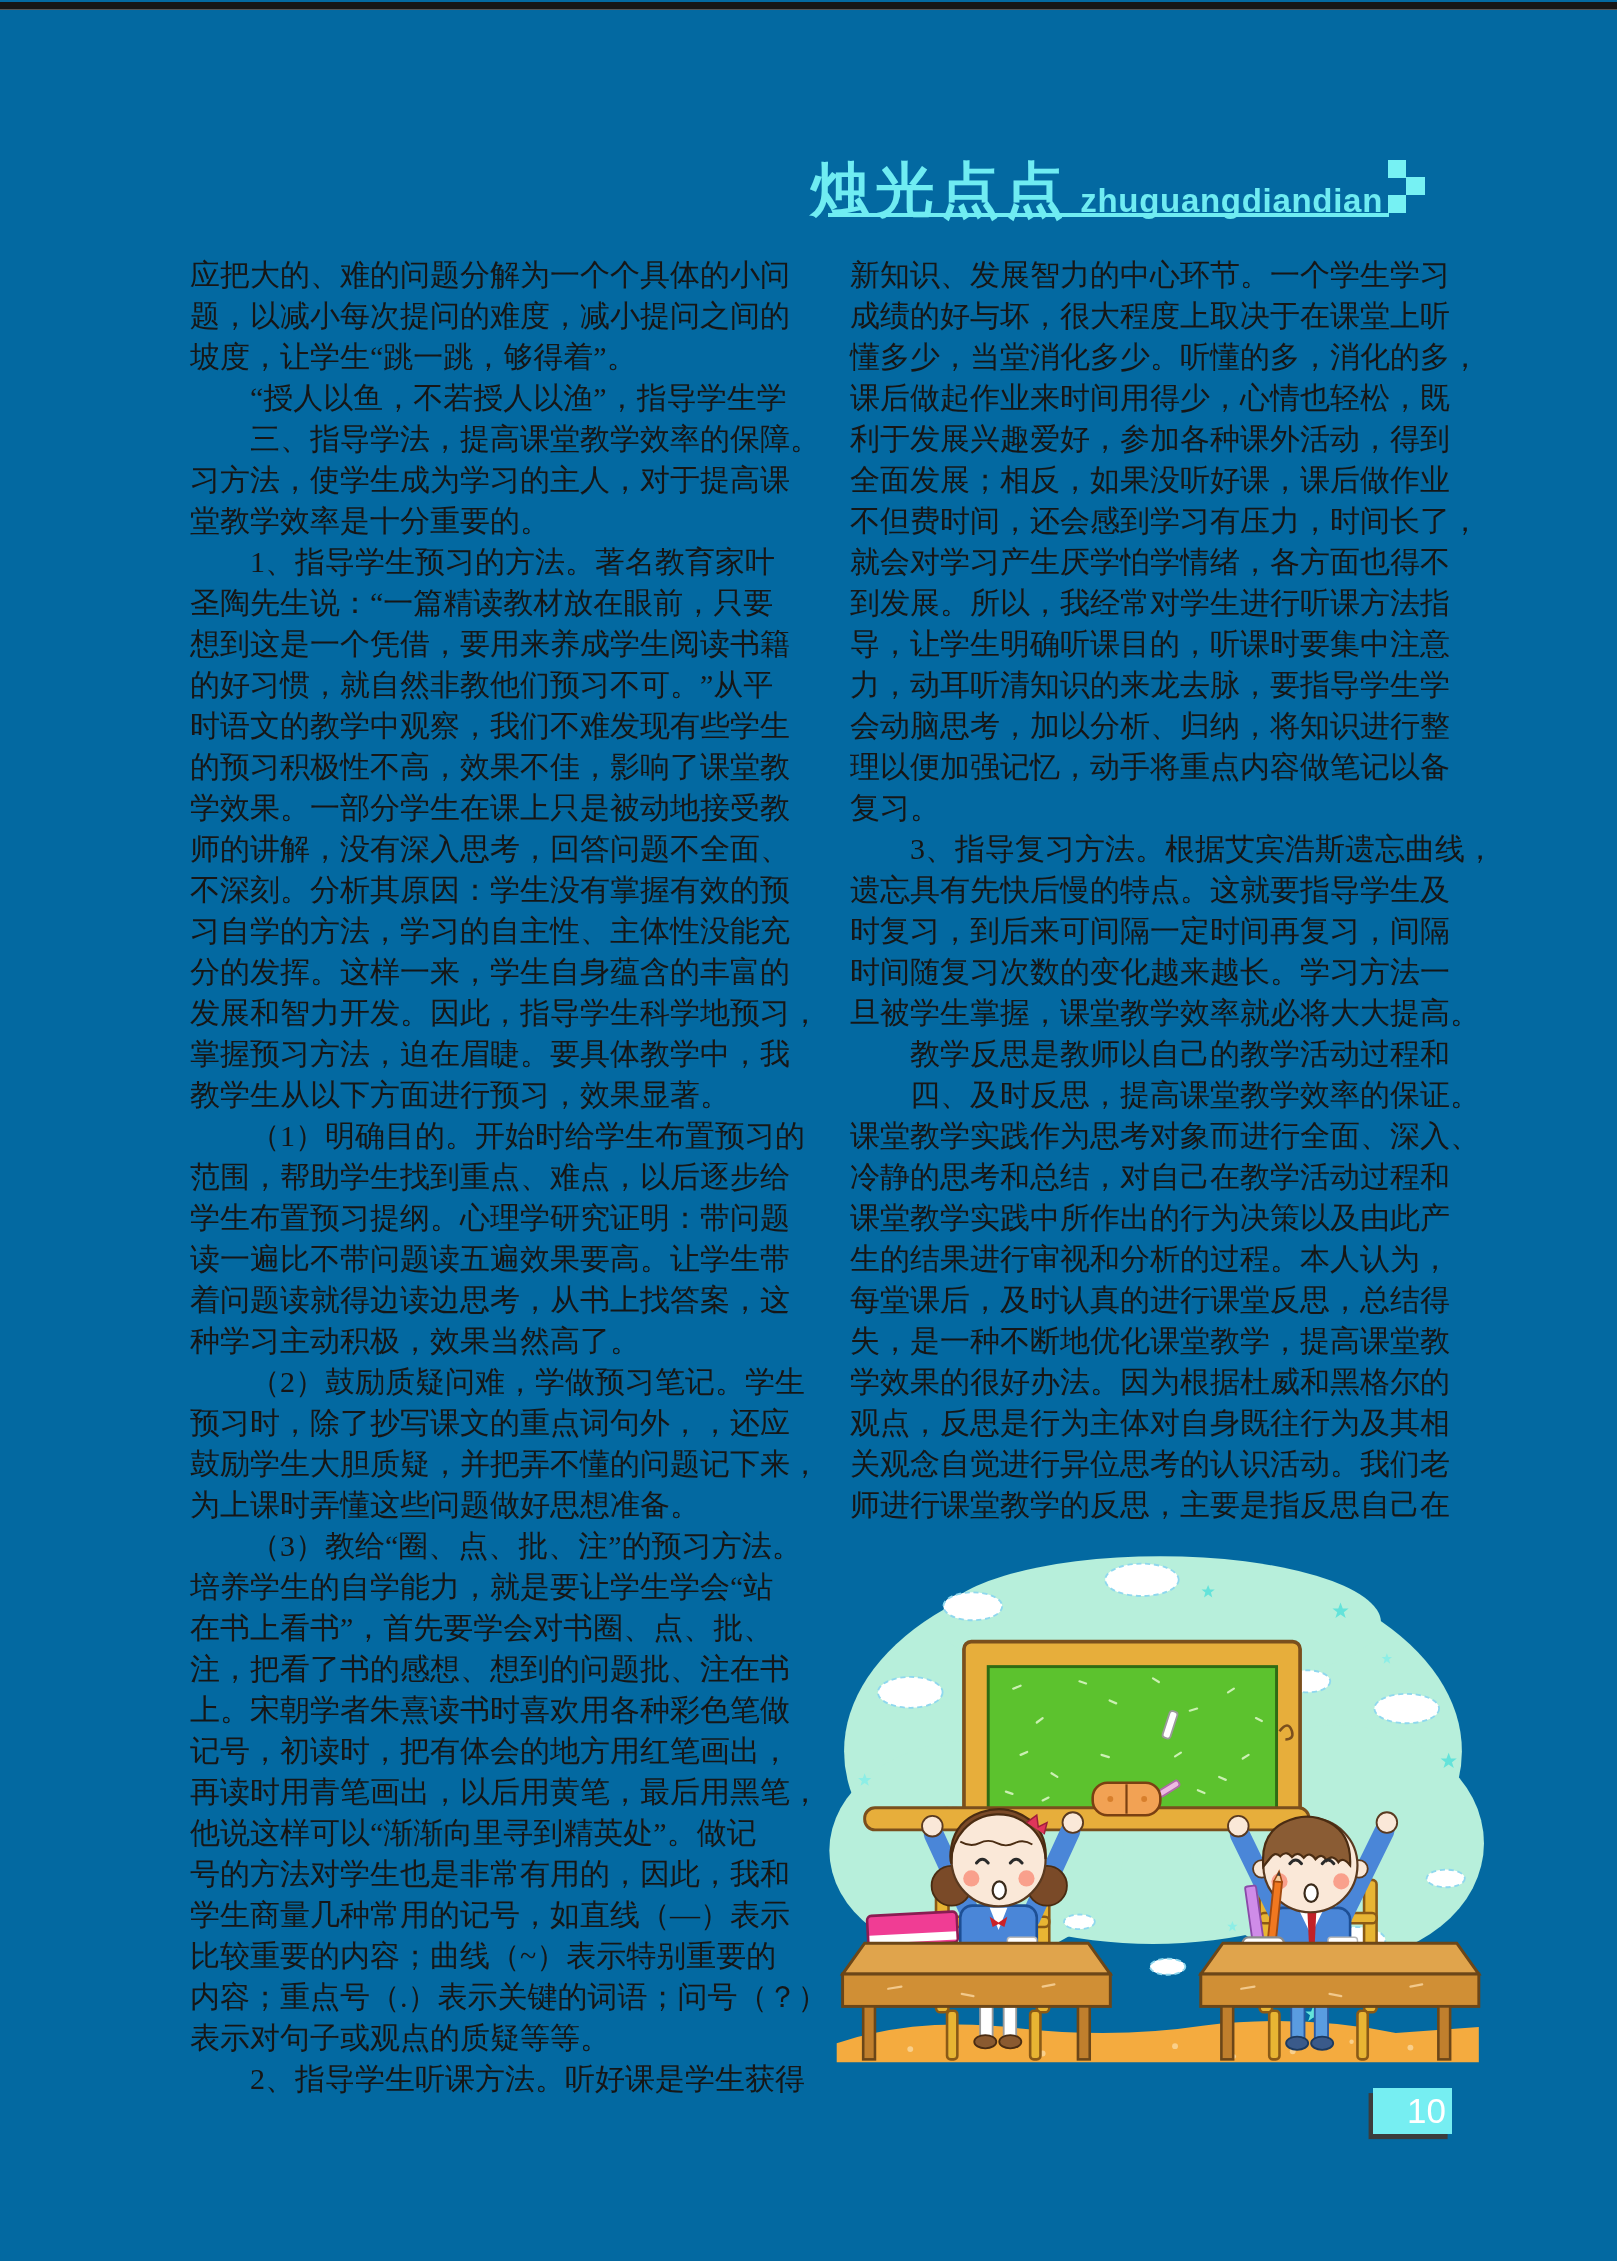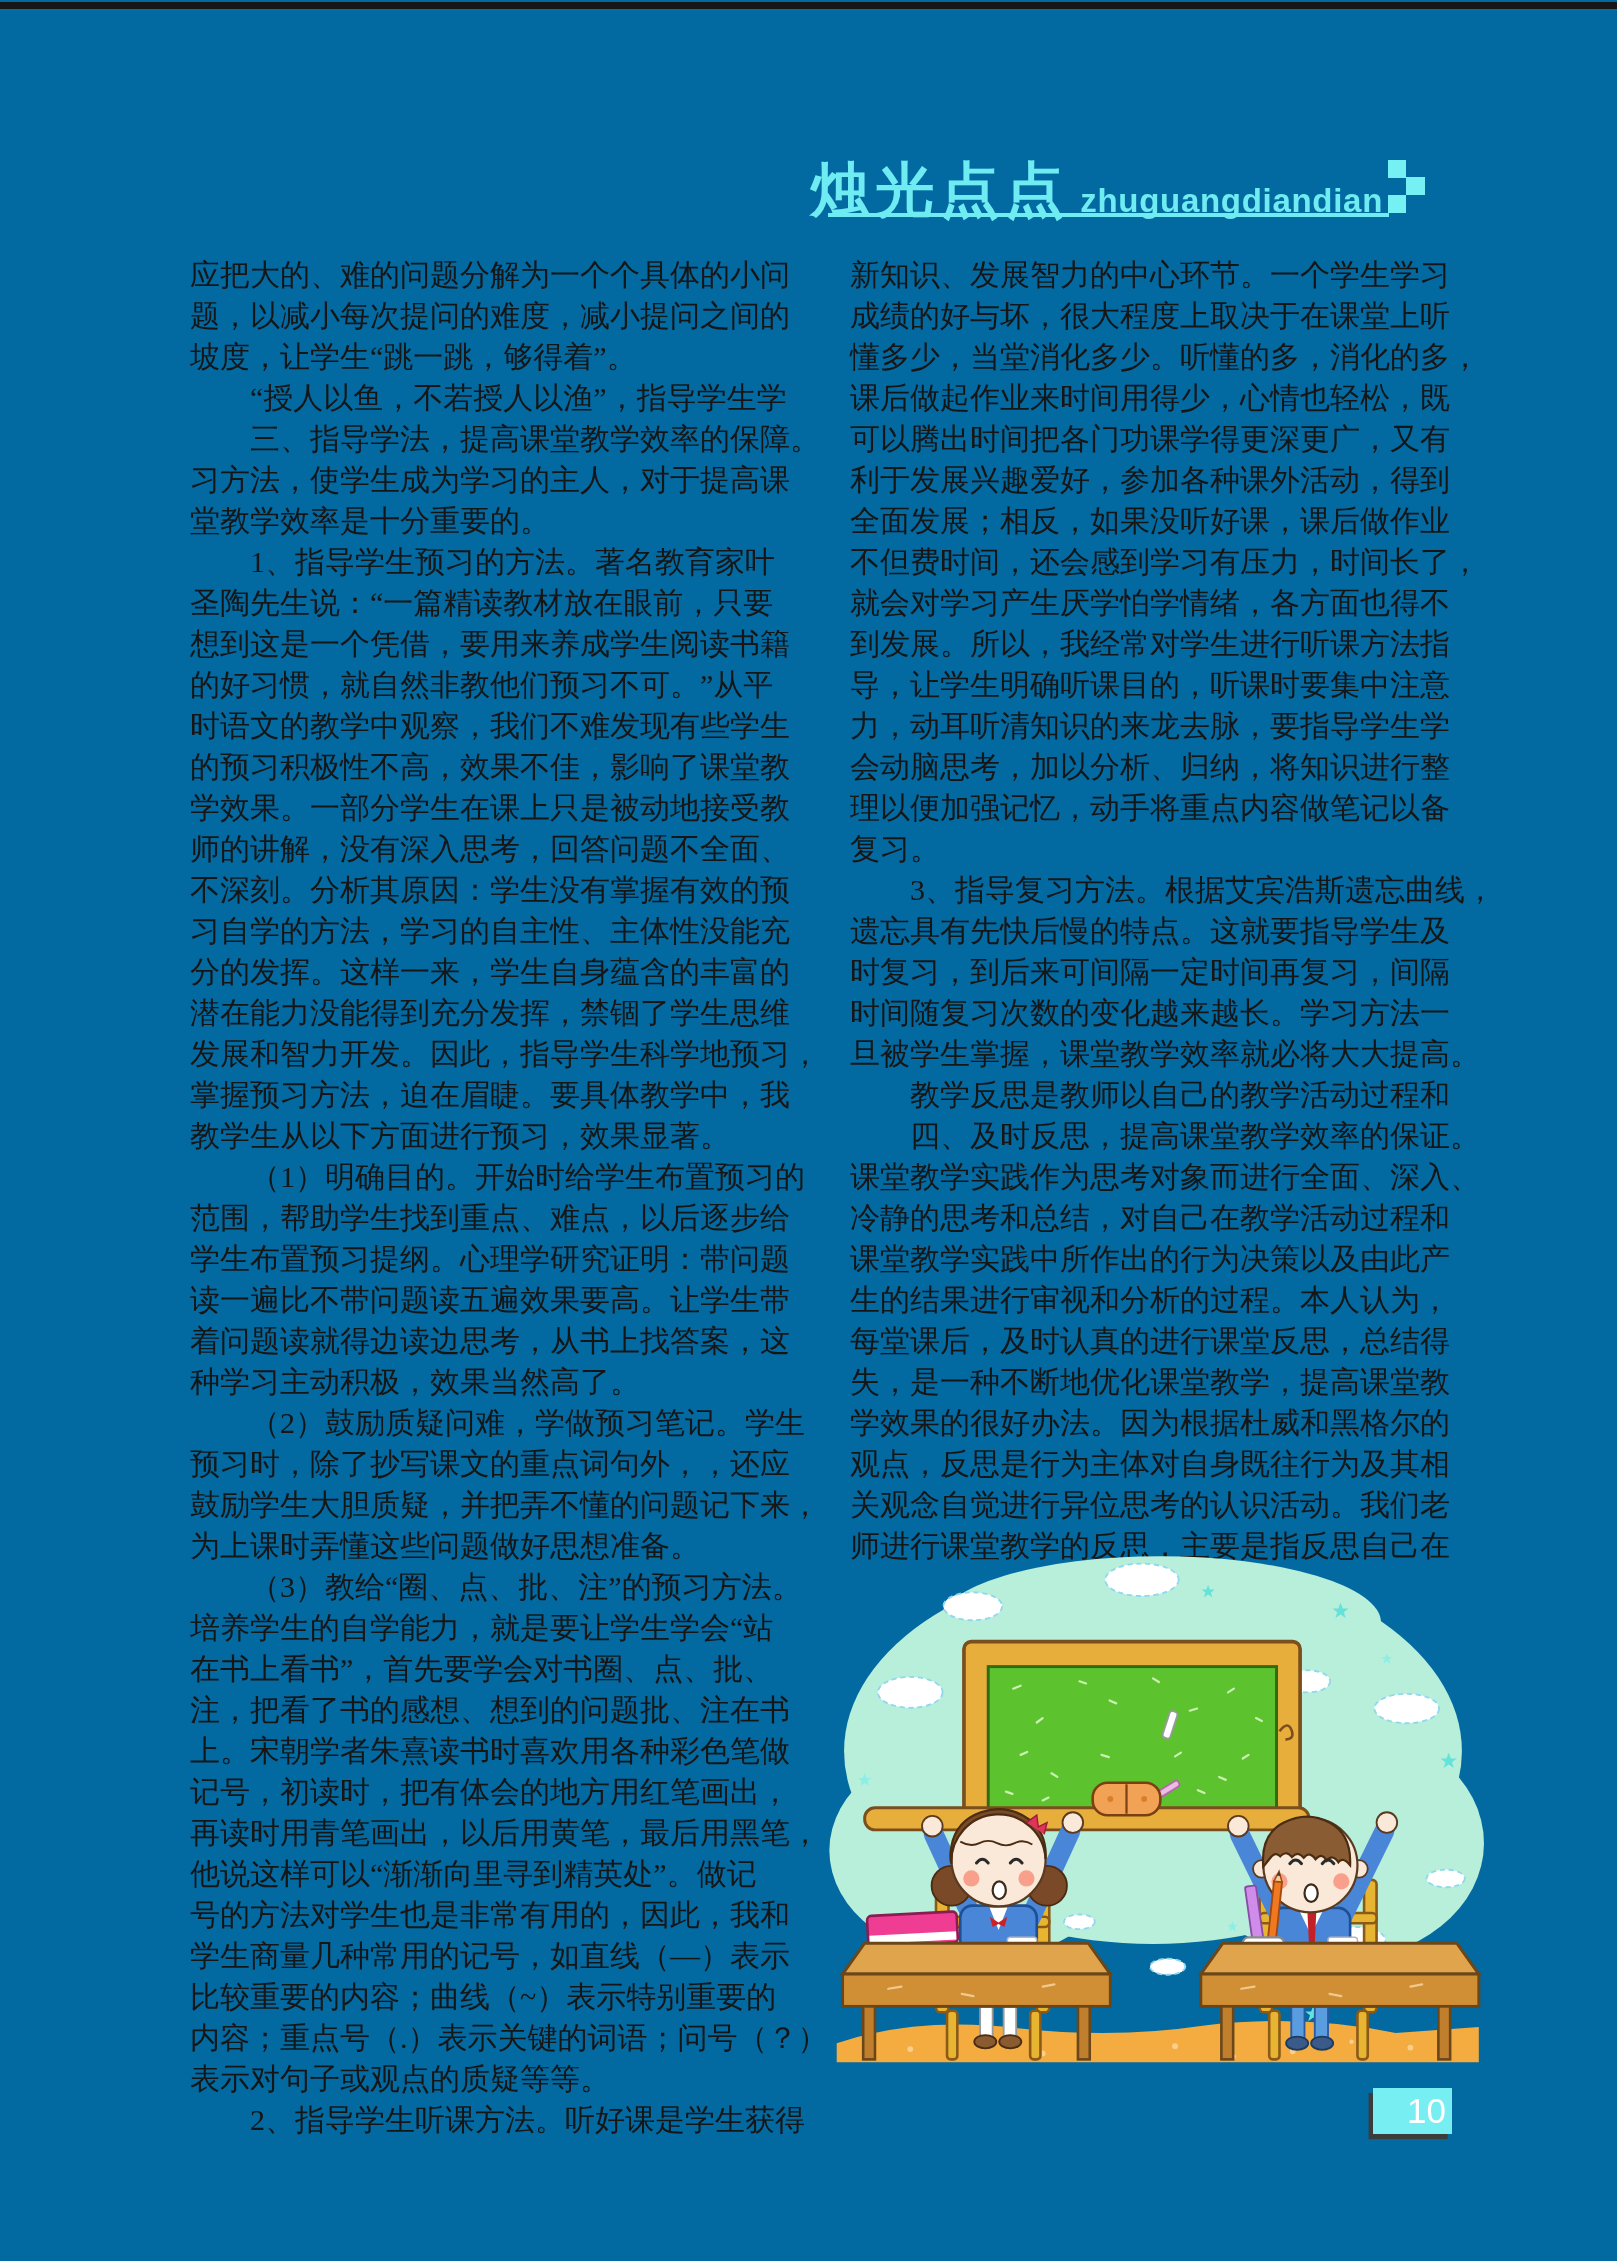--- a/index.html
+++ b/index.html
@@ -81,21 +81,20 @@
       <div class="text-line">圣陶先生说：“一篇精读教材放在眼前，只要</div>
       <div class="text-line">想到这是一个凭借，要用来养成学生阅读书籍</div>
       <div class="text-line">的好习惯，就自然非教他们预习不可。”从平</div>
       <div class="text-line">时语文的教学中观察，我们不难发现有些学生</div>
       <div class="text-line">的预习积极性不高，效果不佳，影响了课堂教</div>
       <div class="text-line">学效果。一部分学生在课上只是被动地接受教</div>
       <div class="text-line">师的讲解，没有深入思考，回答问题不全面、</div>
       <div class="text-line">不深刻。分析其原因：学生没有掌握有效的预</div>
       <div class="text-line">习自学的方法，学习的自主性、主体性没能充</div>
       <div class="text-line">分的发挥。这样一来，学生自身蕴含的丰富的</div>
-      <div class="text-line">潜在能力没能得到充分发挥，禁锢了学生思维</div>
       <div class="text-line">发展和智力开发。因此，指导学生科学地预习，</div>
       <div class="text-line">掌握预习方法，迫在眉睫。要具体教学中，我</div>
       <div class="text-line">教学生从以下方面进行预习，效果显著。</div>
       <div class="text-line">　　（1）明确目的。开始时给学生布置预习的</div>
       <div class="text-line">范围，帮助学生找到重点、难点，以后逐步给</div>
       <div class="text-line">学生布置预习提纲。心理学研究证明：带问题</div>
       <div class="text-line">读一遍比不带问题读五遍效果要高。让学生带</div>
       <div class="text-line">着问题读就得边读边思考，从书上找答案，这</div>
       <div class="text-line">种学习主动积极，效果当然高了。</div>
       <div class="text-line">　　（2）鼓励质疑问难，学做预习笔记。学生</div>
@@ -115,21 +114,20 @@
       <div class="text-line">比较重要的内容；曲线（~）表示特别重要的</div>
       <div class="text-line">内容；重点号（.）表示关键的词语；问号（？）</div>
       <div class="text-line">表示对句子或观点的质疑等等。</div>
       <div class="text-line">　　2、指导学生听课方法。听好课是学生获得</div>
     </div>
   <div class="col col-right">
       <div class="text-line">新知识、发展智力的中心环节。一个学生学习</div>
       <div class="text-line">成绩的好与坏，很大程度上取决于在课堂上听</div>
       <div class="text-line">懂多少，当堂消化多少。听懂的多，消化的多，</div>
       <div class="text-line">课后做起作业来时间用得少，心情也轻松，既</div>
-      <div class="text-line">可以腾出时间把各门功课学得更深更广，又有</div>
       <div class="text-line">利于发展兴趣爱好，参加各种课外活动，得到</div>
       <div class="text-line">全面发展；相反，如果没听好课，课后做作业</div>
       <div class="text-line">不但费时间，还会感到学习有压力，时间长了，</div>
       <div class="text-line">就会对学习产生厌学怕学情绪，各方面也得不</div>
       <div class="text-line">到发展。所以，我经常对学生进行听课方法指</div>
       <div class="text-line">导，让学生明确听课目的，听课时要集中注意</div>
       <div class="text-line">力，动耳听清知识的来龙去脉，要指导学生学</div>
       <div class="text-line">会动脑思考，加以分析、归纳，将知识进行整</div>
       <div class="text-line">理以便加强记忆，动手将重点内容做笔记以备</div>
       <div class="text-line">复习。</div>

